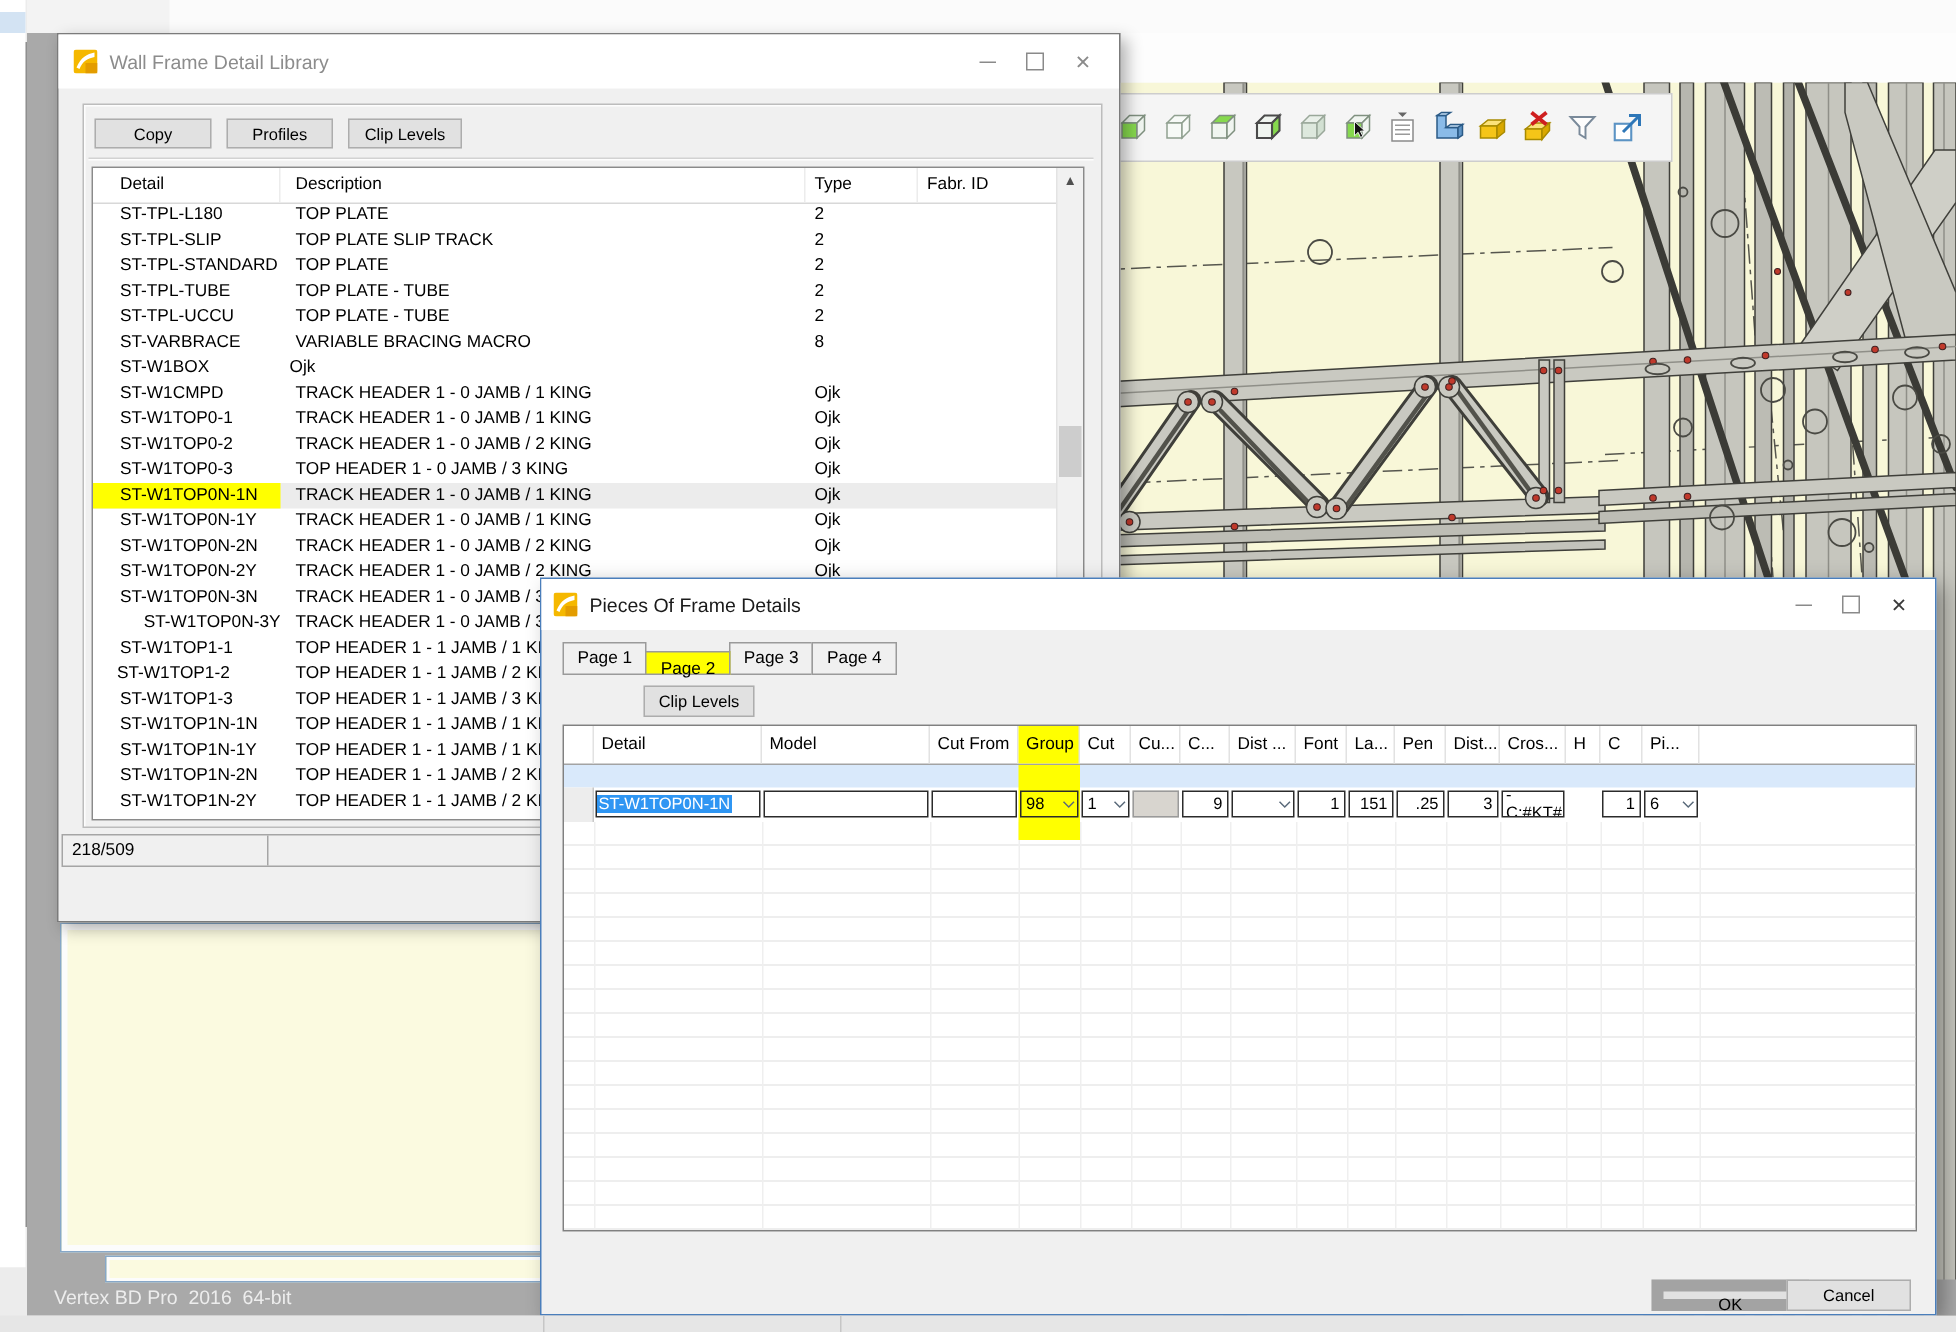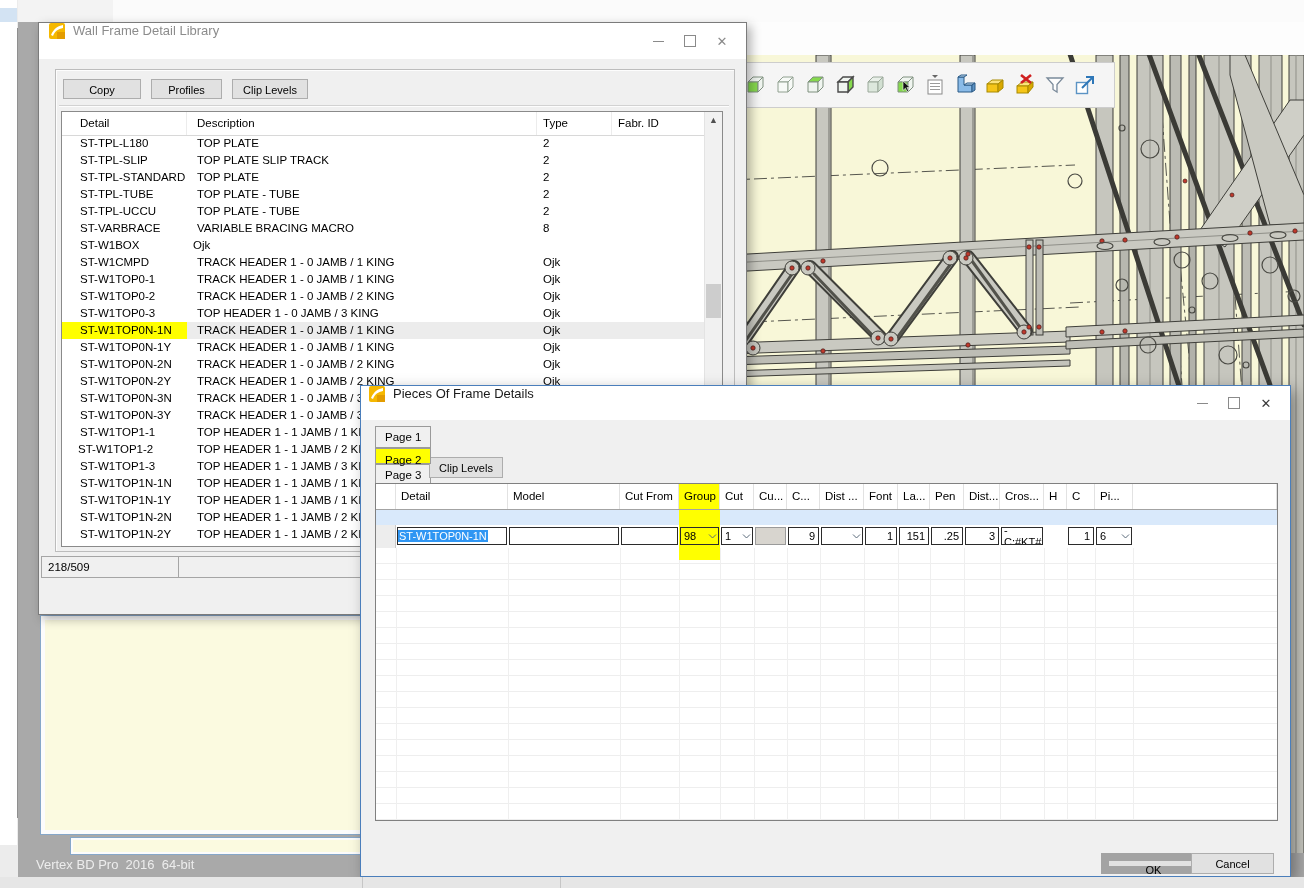--- a/index.html
+++ b/index.html
@@ -29,21 +29,21 @@
   .ywin2{left:70px;top:837px;width:680px;height:16px;background:#fbfae0;
          border:1px solid #86a7c8;box-shadow:inset 0 0 0 2px #fcfcfc;z-index:3;}
 
   
   .toolbar{left:737px;top:62px;width:378px;height:46px;background:#f5f5f5;
            border:1px solid #cdcdcd;display:flex;align-items:center;padding:0 2px;z-index:4;box-sizing:border-box;}
   .tool-icon{width:30px;height:30px;display:flex;align-items:center;justify-content:center;}
 
   
   .dialog{background:#f0f0f0;box-sizing:border-box;}
-  .titlebar{position:absolute;left:0;top:0;right:0;background:#ffffff;display:flex;align-items:flex-start;}
+  .titlebar{position:absolute;left:0;top:0;right:0;background:#ffffff;display:flex;align-items:center;}
   .dlg-title{font-size:13px;margin-left:8px;}
   .winbtns{position:absolute;top:0;right:8px;height:100%;display:flex;align-items:center;}
   .winbtn{width:32px;height:100%;display:flex;align-items:center;justify-content:center;}
   .g-min{width:11px;height:1px;background:#8a8a8a;}
   .g-max{width:10px;height:10px;border:1px solid #8a8a8a;}
   .g-close{font-size:13px;color:#8a8a8a;line-height:1;}
   .btn{position:absolute;background:#e1e1e1;border:1px solid #adadad;font-size:11px;
        text-align:center;box-sizing:border-box;color:#000;}
   .logo{width:16px;height:16px;display:inline-block;}
 
@@ -74,21 +74,21 @@
   .lib-status{position:absolute;left:2px;top:533px;width:704px;height:22px;
               border:1px solid #a5a5a5;background:#f0f0f0;box-sizing:border-box;}
   .lib-status .cell1{position:absolute;left:0;top:0;bottom:0;width:130px;
                      border-right:1px solid #a5a5a5;font-size:11.5px;line-height:20px;padding-left:6px;}
 
   
   .dlg2{left:360px;top:385px;width:931px;height:492px;border:1px solid #4a7ebb;
         box-shadow:5px 5px 14px rgba(0,0,0,.35);z-index:20;position:absolute;}
   .dlg2 .titlebar{height:34px;padding-left:8px;}
   .dlg2 .dlg-title{color:#1a1a1a;}
-  .tabs{position:absolute;left:14px;top:40px;height:24px;display:flex;align-items:flex-end;flex-direction:column;}
+  .tabs{position:absolute;left:14px;top:40px;height:24px;display:flex;align-items:flex-end;}
   .tab{border:1px solid #9a9a9a;background:#f0f0f0;font-size:11.5px;line-height:20px;
        height:22px;padding:0 9px;margin-right:-1px;box-sizing:border-box;}
   .tab.active{background:#ffff00;height:16px;line-height:22px;position:relative;z-index:2;}
   .p-table{position:absolute;left:14px;top:97px;width:903px;height:338px;background:#fff;
            border:1px solid #808080;box-sizing:border-box;overflow:hidden;}
   .p-header{display:flex;height:25px;border-bottom:1px solid #a3a3a3;position:relative;z-index:3;background:#fff;}
   .p-hcell{font-size:11.5px;line-height:24px;padding-left:5px;border-right:1px solid #e2e2e2;
            box-sizing:border-box;white-space:nowrap;overflow:hidden;color:#000;}
   .p-hcell.hl{background:#ffff00;}
   .p-hfill{flex:1;}
@@ -502,21 +502,21 @@
             <span class="lib-cell" style="width: 75px; padding-left: 6px;">Ojk</span>
             <span class="lib-cell" style="width: 90px; padding-left: 6px;"></span>
           </div>
           <div class="lib-row">
             <span class="lib-cell" style="width: 125px; padding-left: 18px;">ST-W1TOP0N-3N</span>
             <span class="lib-cell" style="width: 350px; padding-left: 10px;">TRACK HEADER 1 - 0 JAMB / 3 K</span>
             <span class="lib-cell" style="width: 75px; padding-left: 6px;"></span>
             <span class="lib-cell" style="width: 90px; padding-left: 6px;"></span>
           </div>
           <div class="lib-row">
-            <span class="lib-cell" style="width: 125px; padding-left: 18px;">ST-W1TOP0N-3Y</span>
+            <span class="lib-cell" style="width: 125px; padding-left: 18px; text-align: right;">ST-W1TOP0N-3Y</span>
             <span class="lib-cell" style="width: 350px; padding-left: 10px;">TRACK HEADER 1 - 0 JAMB / 3 K</span>
             <span class="lib-cell" style="width: 75px; padding-left: 6px;"></span>
             <span class="lib-cell" style="width: 90px; padding-left: 6px;"></span>
           </div>
           <div class="lib-row">
             <span class="lib-cell" style="width: 125px; padding-left: 18px;">ST-W1TOP1-1</span>
             <span class="lib-cell" style="width: 350px; padding-left: 10px;">TOP HEADER 1 - 1 JAMB / 1 KIN</span>
             <span class="lib-cell" style="width: 75px; padding-left: 6px;"></span>
             <span class="lib-cell" style="width: 90px; padding-left: 6px;"></span>
           </div>

